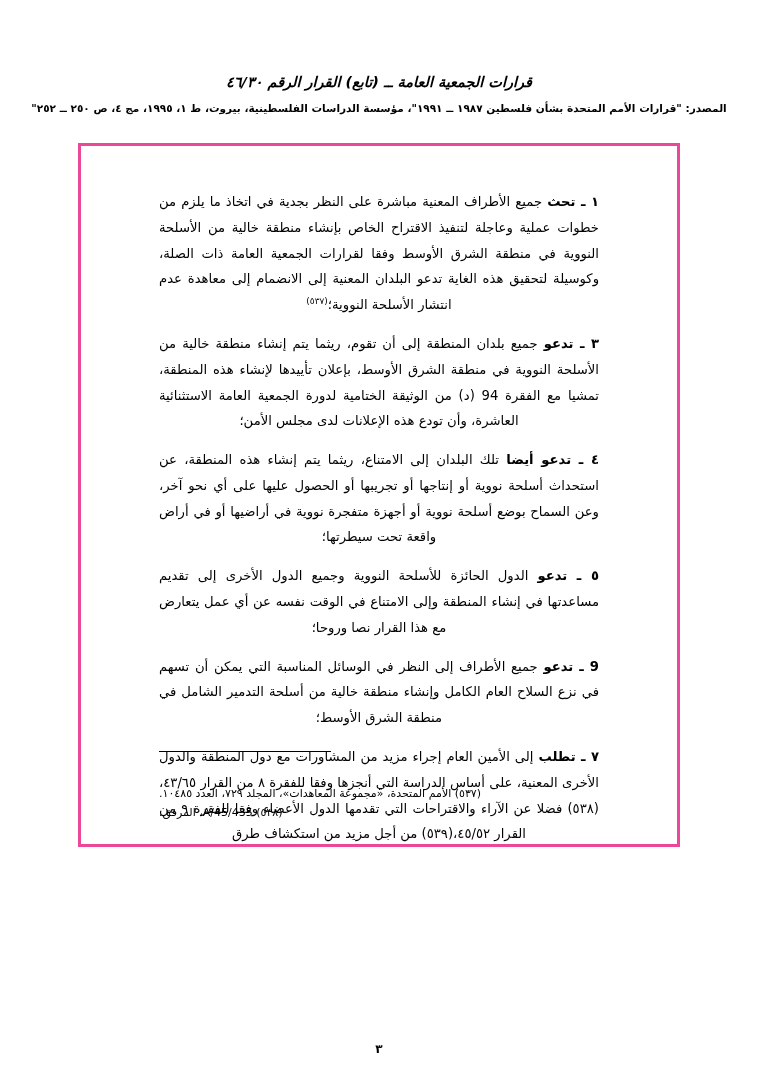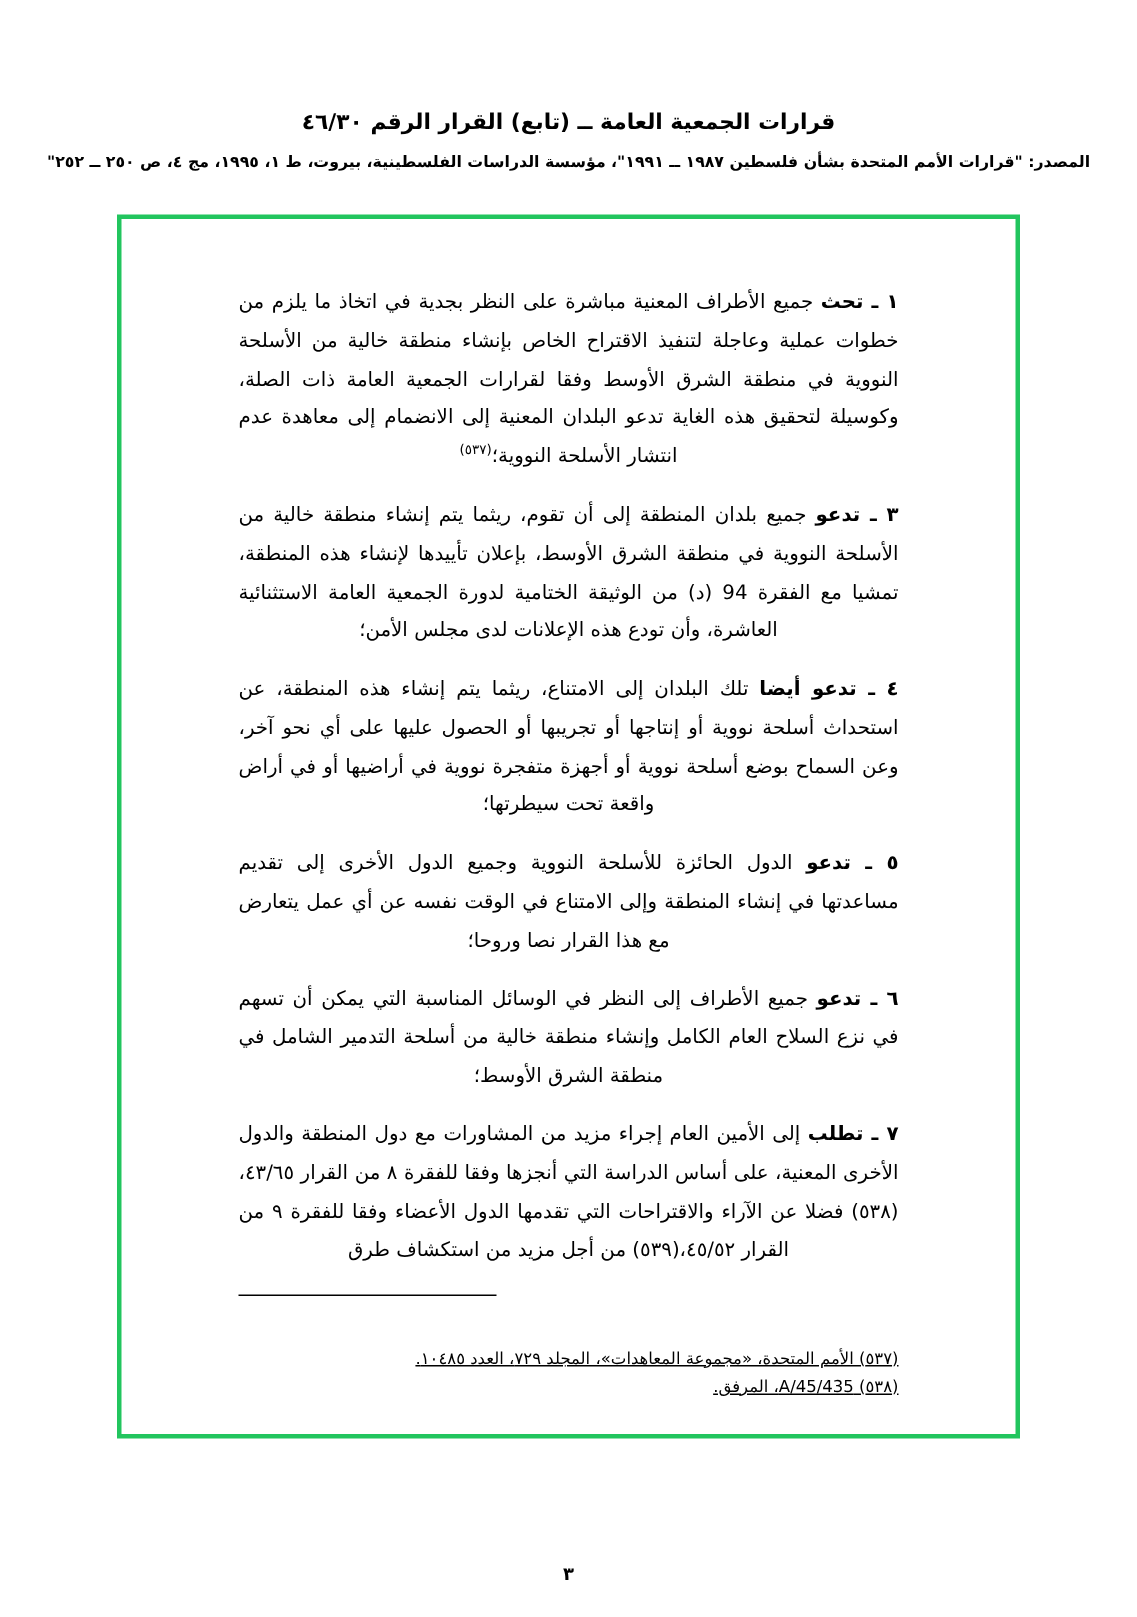--- a/index.html
+++ b/index.html
@@ -27,35 +27,36 @@
     left: 0;
     right: 0;
     text-align: center;
   }
   .doc-title {
     font-size: 14.5px;
     font-weight: bold;
     letter-spacing: 0px;
     line-height: 1.4;
     direction: rtl;
+    font-style: italic;
   }
   .doc-source {
     margin-top: 9px;
     font-size: 10.5px;
     font-weight: bold;
     direction: rtl;
     line-height: 1.4;
   }
   .frame {
     position: absolute;
     top: 143px;
     left: 78px;
     width: 602px;
-    height: 816px;
-    border: 3px solid #22c55e;
+    height: 704px;
+    border: 3px solid #ec4899;
     box-sizing: border-box;
     background: #ffffff;
   }
   .frame-inner {
     position: absolute;
     top: 0;
     left: 0;
     right: 0;
     bottom: 0;
     padding: 30px 78px 0 78px;
@@ -80,26 +81,25 @@
     position: absolute;
     bottom: 92px;
     left: 78px;
     width: 172px;
     border-top: 1.2px solid #000;
   }
   .footnotes {
     position: absolute;
     bottom: 22px;
     left: 78px;
-    right: 78px;
+    right: 94px;
     direction: rtl;
-    text-align: right;
+    text-align: left;
     font-size: 11px;
     line-height: 1.75;
-    text-decoration: underline;
   }
   .footnotes div {
     direction: rtl;
   }
   .page-number {
     position: absolute;
     bottom: 22px;
     left: 0;
     right: 0;
     text-align: center;
@@ -122,21 +122,21 @@
 
       <p class="para"><span class="lead">١ ـ تحث</span><span> جميع الأطراف المعنية مباشرة على النظر بجدية في اتخاذ ما يلزم من خطوات عملية وعاجلة لتنفيذ الاقتراح الخاص بإنشاء منطقة خالية من الأسلحة النووية في منطقة الشرق الأوسط وفقا لقرارات الجمعية العامة ذات الصلة، وكوسيلة لتحقيق هذه الغاية تدعو البلدان المعنية إلى الانضمام إلى معاهدة عدم انتشار الأسلحة النووية؛</span><span class="sup">(٥٣٧)</span></p>
 
 
       <p class="para"><span class="lead">٣ ـ تدعو</span><span> جميع بلدان المنطقة إلى أن تقوم، ريثما يتم إنشاء منطقة خالية من الأسلحة النووية في منطقة الشرق الأوسط، بإعلان تأييدها لإنشاء هذه المنطقة، تمشيا مع الفقرة 94 (د) من الوثيقة الختامية لدورة الجمعية العامة الاستثنائية العاشرة، وأن تودع هذه الإعلانات لدى مجلس الأمن؛</span></p>
 
       <p class="para"><span class="lead">٤ ـ تدعو أيضا</span><span> تلك البلدان إلى الامتناع، ريثما يتم إنشاء هذه المنطقة، عن استحداث أسلحة نووية أو إنتاجها أو تجريبها أو الحصول عليها على أي نحو آخر، وعن السماح بوضع أسلحة نووية أو أجهزة متفجرة نووية في أراضيها أو في أراض واقعة تحت سيطرتها؛</span></p>
 
       <p class="para"><span class="lead">٥ ـ تدعو</span><span> الدول الحائزة للأسلحة النووية وجميع الدول الأخرى إلى تقديم مساعدتها في إنشاء المنطقة وإلى الامتناع في الوقت نفسه عن أي عمل يتعارض مع هذا القرار نصا وروحا؛</span></p>
 
-      <p class="para"><span class="lead">٦ ـ تدعو</span><span> جميع الأطراف إلى النظر في الوسائل المناسبة التي يمكن أن تسهم في نزع السلاح العام الكامل وإنشاء منطقة خالية من أسلحة التدمير الشامل في منطقة الشرق الأوسط؛</span></p>
+      <p class="para"><span class="lead">9 ـ تدعو</span><span> جميع الأطراف إلى النظر في الوسائل المناسبة التي يمكن أن تسهم في نزع السلاح العام الكامل وإنشاء منطقة خالية من أسلحة التدمير الشامل في منطقة الشرق الأوسط؛</span></p>
 
       <p class="para"><span class="lead">٧ ـ تطلب</span><span> إلى الأمين العام إجراء مزيد من المشاورات مع دول المنطقة والدول الأخرى المعنية، على أساس الدراسة التي أنجزها وفقا للفقرة ٨ من القرار ٤٣/٦٥،(٥٣٨) فضلا عن الآراء والاقتراحات التي تقدمها الدول الأعضاء وفقا للفقرة ٩ من القرار ٤٥/٥٢،(٥٣٩) من أجل مزيد من استكشاف طرق</span></p>
 
       <div class="footnote-rule"></div>
 
       <div class="footnotes">
         <div>(٥٣٧) الأمم المتحدة، «مجموعة المعاهدات»، المجلد ٧٢٩، العدد ١٠٤٨٥.</div>
         <div>(٥٣٨) A/45/435، المرفق.</div>
       </div>
 

